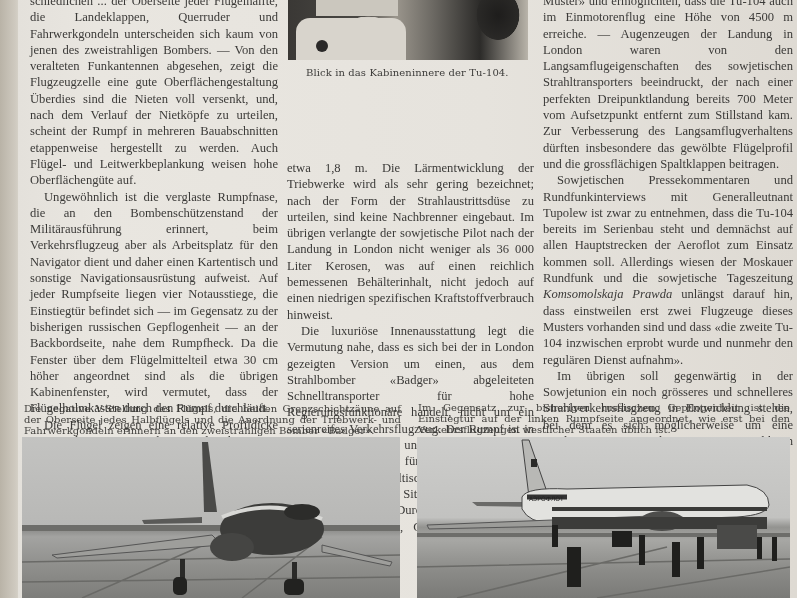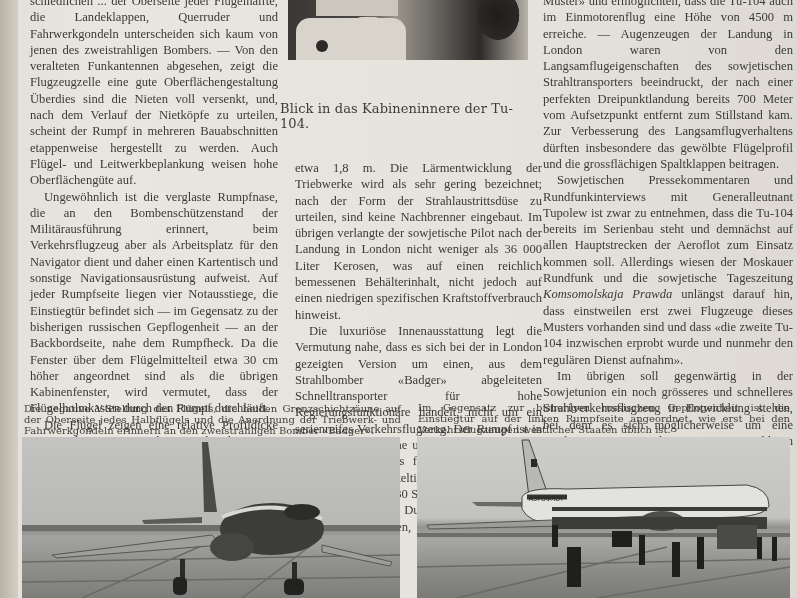--- a/index.html
+++ b/index.html
@@ -17,21 +17,21 @@
     background: linear-gradient(90deg, #b9b3a7 0%, #cfcac0 70%, #ddd9d1 100%);
   }
   .col {
     position: absolute; color: #3b3a38;
     font-size: 12.6px; line-height: 16.3px; text-align: justify;
     hyphens: manual;
   }
   .col p { margin: 0; text-indent: 0; }
   .col p.ind { text-indent: 14px; }
   .col1 { left: 30px; top: -7px; width: 248px; }
-  .col2 { left: 287px; top: 160px; width: 247px; margin-left: 8px; }
+  .col2 { left: 287px; top: 160px; width: 247px; }
   .col3 { left: 543px; top: -7px; width: 250px; }
   .photo-top {
     position: absolute; left: 288px; top: 0; width: 240px; height: 60px;
     background:
       radial-gradient(ellipse 50px 30px at 80px 35px, #e0ddd6 0%, #d4d0c8 60%, transparent 62%),
       radial-gradient(ellipse 30px 35px at 210px 15px, #1e1d1c 0%, #2a2927 70%, transparent 72%),
       linear-gradient(90deg, #3a3835 0%, #4a4844 30%, #9a958c 45%, #6d6a64 60%, #2c2b29 80%, #b9b4aa 100%);
   }
   .photo-top .seat {
     position: absolute; left: 8px; top: 18px; width: 110px; height: 42px;
@@ -39,24 +39,23 @@
   }
   .photo-top .seat2 {
     position: absolute; left: 28px; top: 0; width: 82px; height: 16px;
     background: #cbc7be;
   }
   .photo-top .knob {
     position: absolute; left: 28px; top: 40px; width: 12px; height: 12px;
     background: #2a2928; border-radius: 50%;
   }
   .cap-top {
-    position: absolute; left: 280px; top: 67px; width: 240px;
-    font-family: "DejaVu Serif", serif; font-size: 13px; color: #3d3c3a;
+    position: absolute; left: 306px; top: 67px; width: 240px;
+    font-family: "DejaVu Serif", serif; font-size: 10px; color: #3d3c3a;
     letter-spacing: 0.1px;
-    margin-top: 34px;
   }
   .caption {
     position: absolute; font-family: "DejaVu Serif", serif;
     font-size: 10px; line-height: 11px; color: #3f3e3b; text-align: justify;
   }
   .cap-left { left: 24px; top: 403px; width: 377px; }
   .cap-right { left: 418px; top: 402px; width: 372px; }
   .photo {
     position: absolute; overflow: hidden;
   }

